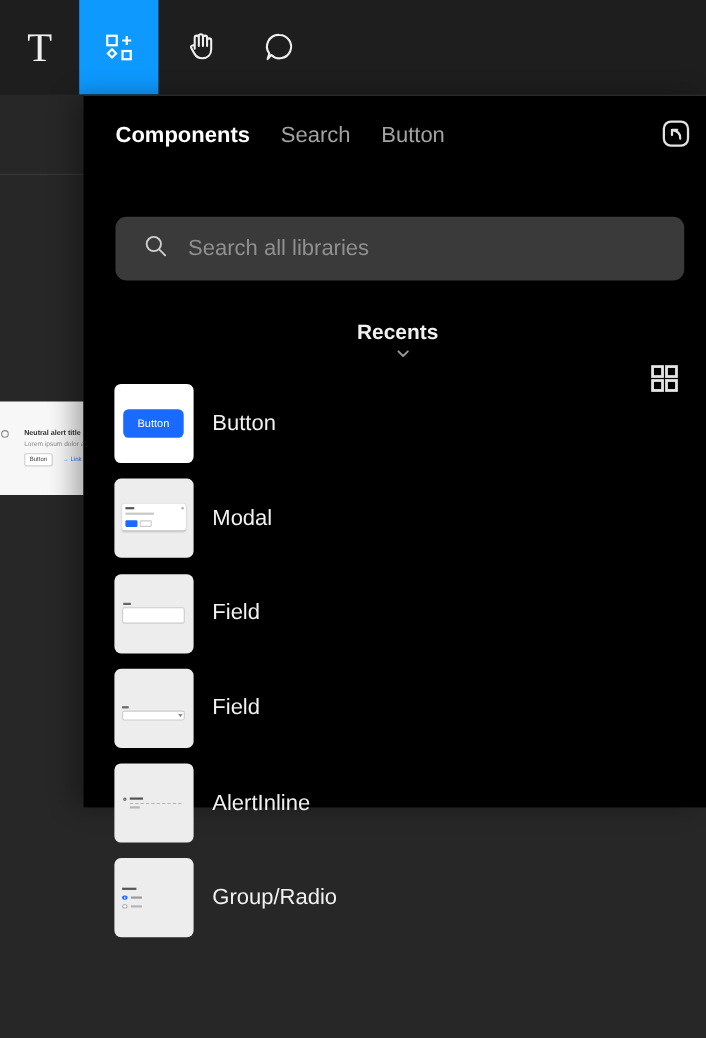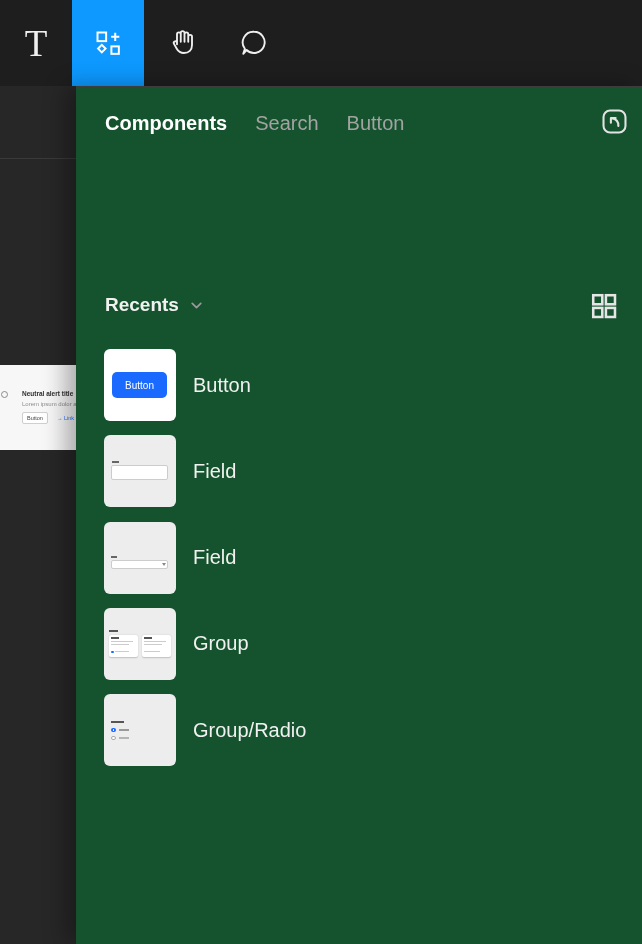--- a/index.html
+++ b/index.html
@@ -18,33 +18,33 @@
   .canvas-strip { position:absolute; left:0; top:86px; width:76px; height:858px; background:#272727; overflow:hidden; }
   .canvas-hline { position:absolute; left:0; top:72px; width:76px; height:1px; background:#3a3a3a; }
   .alert-card { position:absolute; left:0; top:279px; width:76px; height:85px; background:#f7f7f8; overflow:hidden; }
   .alert-info-circle { position:absolute; left:1px; top:26px; width:7px; height:7px; border:1px solid #8a8a8a; border-radius:50%; }
   .alert-title { position:absolute; left:22px; top:25px; font-size:6.5px; font-weight:bold; color:#2f2f2f; white-space:nowrap; }
   .alert-body  { position:absolute; left:22px; top:36px; font-size:6px; color:#8d8d8d; white-space:nowrap; }
   .alert-btn   { position:absolute; left:22px; top:47px; font-size:5.5px; color:#444; background:#fff; border:1px solid #cfcfcf; border-radius:2px; padding:2px 4px; white-space:nowrap; }
   .alert-link  { position:absolute; left:57px; top:50px; font-size:5.5px; color:#2b6fff; white-space:nowrap; }
 
   
-  .panel { position:absolute; left:76px; top:86px; width:566px; height:858px; background:#14532d; border-top:1px solid #3d3d3d; box-shadow:-10px 0 22px rgba(0,0,0,.32); }
+  .panel { position:absolute; left:76px; top:86px; width:566px; height:648px; background:#000000; border-top:1px solid #3d3d3d; box-shadow:-10px 0 22px rgba(0,0,0,.32); }
 
   .tabbar { position:absolute; left:29px; top:14px; right:12px; height:44px; display:flex; align-items:center; gap:28px; }
   .tab { font-size:20px; color:#a3a3a3; cursor:default; }
   .tab.active { color:#ffffff; font-weight:bold; }
   .popout-btn { position:absolute; right:12px; top:21px; width:31px; height:31px; display:flex; align-items:center; justify-content:center; }
 
   .searchbox { position:absolute; left:29px; top:110px; width:517px; height:58px; background:#3a3a3a; border-radius:10px; display:flex; align-items:center; }
   .searchbox svg { margin-left:24px; flex:none; }
   .searchbox input { flex:1; margin-left:16px; margin-right:12px; background:transparent; border:none; outline:none; font-size:20px; color:#e8e8e8; font-family:"Liberation Sans", sans-serif; }
   .searchbox input::placeholder { color:#909090; }
 
-  .recents-row { position:absolute; left:29px; top:205px; right:24px; height:26px; display:flex; align-items:center; }
+  .recents-row { position:absolute; left:29px; top:205px; right:24px; height:26px; display:flex; align-items:center;flex-direction:column; }
   .recents-title { font-size:19px; font-weight:bold; color:#f1f1f1; }
   .recents-chevron { margin-left:10px; display:flex; align-items:center; }
   .grid-btn { margin-left:auto; display:flex; align-items:center; }
 
   .items { position:absolute; left:28px; top:262px; right:0; }
   .item { display:flex; align-items:center; height:72px; margin-bottom:14.3px; cursor:default; }
   .item-label { margin-left:17px; font-size:20px; color:#f1f1f1; }
 
   .thumb { position:relative; width:72px; height:72px; border-radius:6px; overflow:hidden; flex:none; }
   .t-white { background:#ffffff; }
@@ -112,20 +112,29 @@
     </div>
     <div class="popout-btn">
       <span>
         <svg width="31" height="31" viewBox="0 0 24 24" fill="none" stroke="#e3e3e3" stroke-width="1.6" stroke-linecap="round" stroke-linejoin="round">
           <rect x="3.5" y="3.5" width="17" height="17" rx="5"></rect>
           <path d="M15 15.5c.2-3.2-1.6-5.4-5.3-6M9.2 13V9.3h3.7"></path>
         </svg>
       </span>
     </div>
 
+    <div class="searchbox">
+      <span>
+        <svg width="26" height="26" viewBox="0 0 24 24" fill="none" stroke="#cfcfcf" stroke-width="1.6" stroke-linecap="round">
+          <circle cx="10" cy="10" r="6"></circle>
+          <path d="M14.5 14.5 L19.5 19.5"></path>
+        </svg>
+      </span>
+      <input type="text" placeholder="Search all libraries" style="">
+    </div>
 
     <div class="recents-row">
       <span class="recents-title">Recents</span>
       <span class="recents-chevron">
         <svg width="15" height="15" viewBox="0 0 14 14" fill="none" stroke="#9a9a9a" stroke-width="1.6" stroke-linecap="round" stroke-linejoin="round">
           <path d="M3 5l4 4 4-4"></path>
         </svg>
       </span>
       <span class="grid-btn">
         <svg width="29" height="29" viewBox="0 0 24 24" fill="none" stroke="#e6e6e6" stroke-width="2.1">
@@ -139,58 +148,60 @@
 
     <div class="items">
 
       <div class="item">
         <div class="thumb t-white">
           <div class="mini-primary-btn">Button</div>
         </div>
         <span class="item-label">Button</span>
       </div>
 
+      <div class="item">
+        <div class="thumb t-gray">
+          <div class="modal-strip">
+            <div class="mk" style="left:3px;top:3px;width:8px;height:2px;background:#555;"></div>
+            <div class="mk" style="left:3px;top:8px;width:26px;height:1.5px;background:#c9c9c9;"></div>
+            <div class="mk" style="left:3px;top:15px;width:11px;height:5.5px;background:#1a6aff;border-radius:1px;"></div>
+            <div class="mk" style="left:16px;top:15px;width:11px;height:5.5px;border:1px solid #ccc;border-radius:1px;background:#fff;"></div>
+            <div class="mk" style="right:2px;top:2.5px;width:2.5px;height:2.5px;background:#aaa;"></div>
+          </div>
+        </div>
+        <span class="item-label">Modal</span>
+      </div>
 
       <div class="item">
         <div class="thumb t-gray">
           <div class="mk" style="left:8px;top:26px;width:7px;height:2px;background:#666;"></div>
           <div class="mk" style="left:7px;top:30px;width:57px;height:15px;background:#fff;border:1px solid #ccc;border-radius:2px;"></div>
         </div>
         <span class="item-label">Field</span>
       </div>
 
       <div class="item">
         <div class="thumb t-gray">
           <div class="mk" style="left:7px;top:34px;width:6px;height:2px;background:#666;"></div>
           <div class="mk" style="left:7px;top:38px;width:57px;height:9px;background:#fff;border:1px solid #ccc;border-radius:2px;"></div>
           <div class="mk" style="left:58px;top:41.5px;width:0;height:0;border-left:2.5px solid transparent;border-right:2.5px solid transparent;border-top:3px solid #888;"></div>
         </div>
         <span class="item-label">Field</span>
       </div>
 
-
-      <div class="item">
-        <div class="thumb t-gray">
-          <div class="mk" style="left:5px;top:22px;width:9px;height:2px;background:#555;"></div>
-          <div class="mini-card" style="left:5px;">
-            <div class="mk" style="left:2px;top:2px;width:8px;height:2px;background:#555;"></div>
-            <div class="mk" style="left:2px;top:6.5px;width:22px;height:1px;background:#ccc;"></div>
-            <div class="mk" style="left:2px;top:9px;width:18px;height:1px;background:#ccc;"></div>
-            <div class="mk" style="left:2px;top:16px;width:2.5px;height:2.5px;background:#1a6aff;border-radius:50%;"></div>
-            <div class="mk" style="left:6px;top:16.5px;width:14px;height:1px;background:#ccc;"></div>
-          </div>
-          <div class="mini-card" style="left:38px;">
-            <div class="mk" style="left:2px;top:2px;width:8px;height:2px;background:#555;"></div>
-            <div class="mk" style="left:2px;top:6.5px;width:22px;height:1px;background:#ccc;"></div>
-            <div class="mk" style="left:2px;top:9px;width:18px;height:1px;background:#ccc;"></div>
-            <div class="mk" style="left:2px;top:16.5px;width:16px;height:1px;background:#ccc;"></div>
-          </div>
-        </div>
-        <span class="item-label">Group</span>
-      </div>
+      <div class="item">
+        <div class="thumb t-gray">
+          <div class="mk" style="left:8px;top:31px;width:3px;height:3px;border:.8px solid #555;border-radius:50%;"></div>
+          <div class="mk" style="left:14px;top:31px;width:12px;height:2px;background:#555;"></div>
+          <div class="mk" style="left:14px;top:35.5px;width:47px;height:0;border-top:1.2px dashed #b5b5b5;"></div>
+          <div class="mk" style="left:14px;top:39px;width:9px;height:1.5px;background:#b5b5b5;"></div>
+        </div>
+        <span class="item-label">AlertInline</span>
+      </div>
+
 
       <div class="item">
         <div class="thumb t-gray">
           <div class="mk" style="left:7px;top:27px;width:13px;height:2px;background:#555;"></div>
           <div class="mk" style="left:7px;top:33.5px;width:4.5px;height:4.5px;background:#1a6aff;border-radius:50%;"></div>
           <div class="mk" style="left:8.5px;top:35px;width:1.5px;height:1.5px;background:#fff;border-radius:50%;"></div>
           <div class="mk" style="left:14.5px;top:35px;width:10px;height:2px;background:#9a9a9a;"></div>
           <div class="mk" style="left:7px;top:41.5px;width:4.5px;height:4.5px;background:#fff;border:.8px solid #aaa;border-radius:50%;"></div>
           <div class="mk" style="left:14.5px;top:43px;width:10px;height:2px;background:#b5b5b5;"></div>
         </div>

